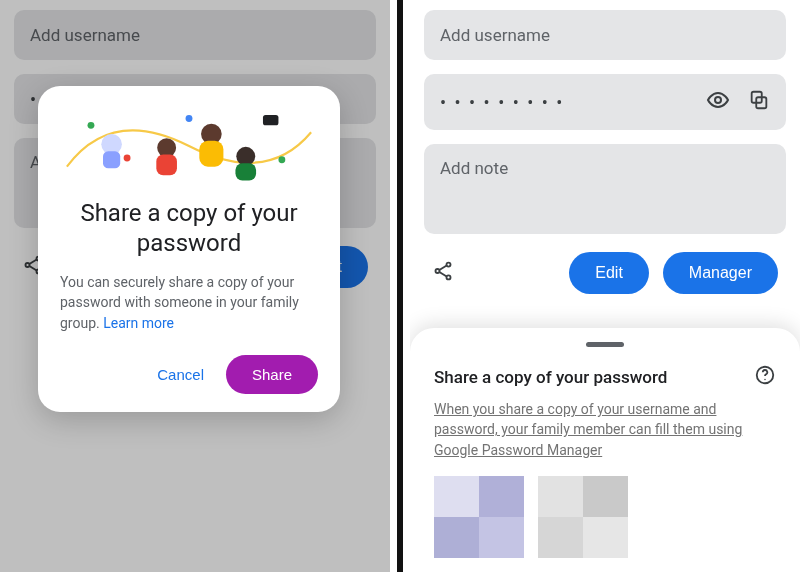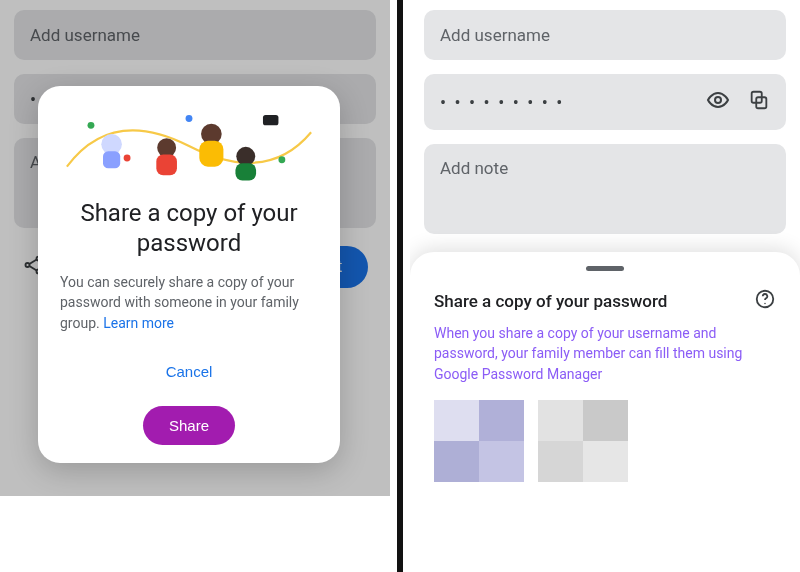--- a/index.html
+++ b/index.html
@@ -7,21 +7,21 @@
     margin: 0;
     width: 800px;
     height: 572px;
     font-family: Roboto, "Google Sans", Arial, sans-serif;
     display: flex;
     background: #fff;
     overflow: hidden;
   }
   .pane {
     position: relative;
-    height: 496px;
+    height: 572px;
     overflow: hidden;
   }
   .pane-left { width: 390px; }
   .divider { width: 20px; background: #fff; position: relative; }
   .divider::before {
     content: "";
     position: absolute;
     left: 7px; top: 0; width: 6px; height: 100%;
     background: #111;
   }
@@ -87,21 +87,21 @@
     color: #202124;
     margin: 6px 0 14px 0;
   }
   .dialog p {
     font-size: 14px;
     color: #5f6368;
     line-height: 1.45;
     margin: 0 0 22px 0;
   }
   .dialog a { color: #1a73e8; text-decoration: none; }
-  .dialog-actions { display: flex; justify-content: flex-end; align-items: center; gap: 18px; flex-direction: column; }
+  .dialog-actions { display: flex; justify-content: flex-end; align-items: center; gap: 18px; }
   .text-btn { background: none; border: none; color: #1a73e8; font-size: 15px; font-weight: 500; cursor: pointer; padding: 8px 4px; }
   .primary-btn {
     background: #a21caf; color: #fff; border: none;
     border-radius: 22px; padding: 11px 26px;
     font-size: 15px; font-weight: 500; cursor: pointer;
   }
 
   
   .sheet {
     position: absolute;
@@ -113,21 +113,21 @@
     height: 244px;
     z-index: 10;
   }
   .grab {
     width: 38px; height: 5px; border-radius: 3px;
     background: #5f6368; margin: 0 auto 16px auto;
   }
   .sheet-head { display: flex; justify-content: space-between; align-items: center; margin-bottom: 8px; }
   .sheet-head h3 { font-size: 17px; font-weight: 500; color: #202124; margin: 0; }
   .help-btn { background:none; border:none; cursor:pointer; font-size: 20px; color:#3c4043; width:28px; height:28px; border-radius:50%; }
-  .sheet p { font-size: 14px; color: #8b5cf6; line-height: 1.45; margin: 0 0 16px 0; }
+  .sheet p { font-size: 14px; color: #737373; line-height: 1.45; margin: 0 0 16px 0; text-decoration: underline; }
   .avatars { display: flex; gap: 14px; }
   .avatar {
     width: 90px; height: 82px;
     display: grid; grid-template: 1fr 1fr / 1fr 1fr;
   }
   .avatar span { width: 100%; height: 100%; }
   .a1 .c1{background:#dedef0;} .a1 .c2{background:#b0b0d8;}
   .a1 .c3{background:#aeafd6;} .a1 .c4{background:#c4c4e4;}
   .a2 .c1{background:#e2e2e2;} .a2 .c2{background:#c9c9c9;}
   .a2 .c3{background:#d6d6d6;} .a2 .c4{background:#e6e6e6;}

